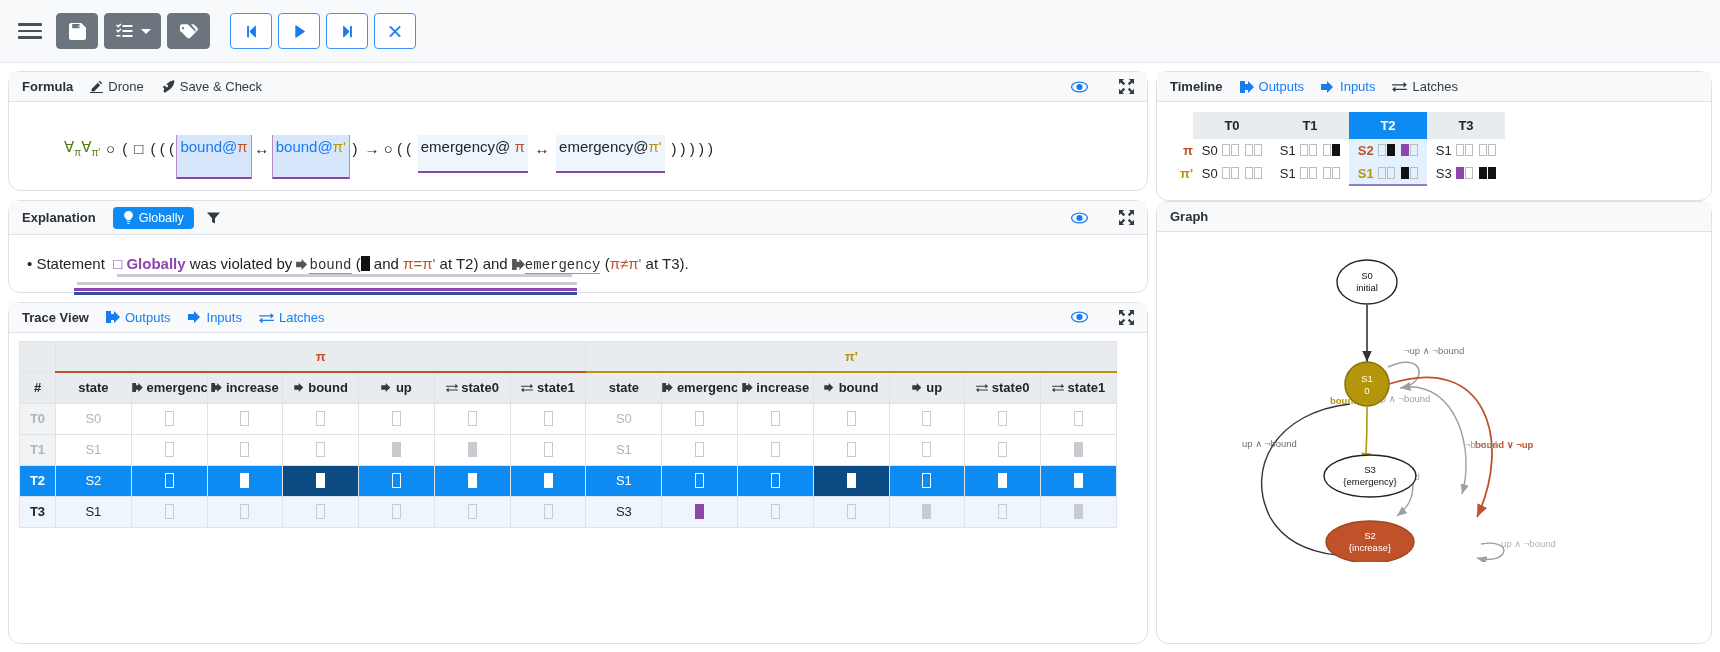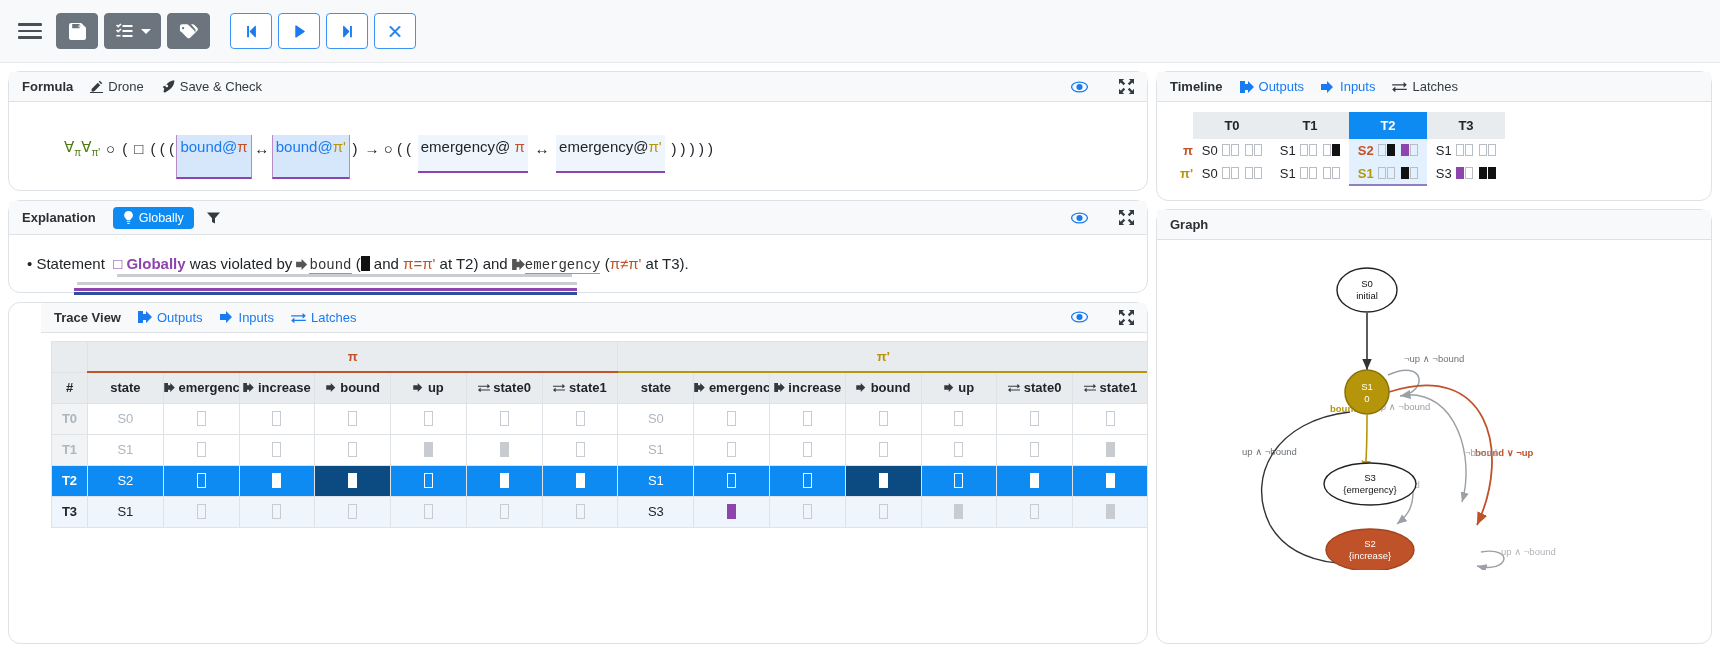--- a/index.html
+++ b/index.html
@@ -47,21 +47,21 @@
     border-top:5px solid #fff; display:inline-block; }
   .obtn {
     height:36px; width:42px; background:#fff; border:1px solid #3c93f7; border-radius:4px;
     color:#1a7bf0; display:flex; align-items:center; justify-content:center; cursor:pointer;
   }
   .navset { display:flex; gap:6px; margin-left:6px; }
 
   
   .body-wrap { display:flex; padding:8px; gap:8px; height:589px; }
   .col-left { width:1140px; display:flex; flex-direction:column; gap:9px; }
-  .col-right { width:556px; display:flex; flex-direction:column; gap:8px; }
+  .col-right { width:556px; display:flex; flex-direction:column; }
 
   .panel { border:1px solid #dee2e6; border-radius:12px; background:#fff; }
   .phead {
     height:30px; background:#f8f9fa; border-bottom:1px solid #dee2e6;
     border-radius:3px 3px 0 0;
     display:flex; align-items:center; padding:0 13px; gap:17px;
   }
   .ptitle { font-weight:bold; font-size:13px; color:#2c3034; }
   .plink { color:#1a7bf0; font-size:13px; display:flex; align-items:center; gap:5px; cursor:pointer; }
   .plink.dark { color:#343a40; }
@@ -305,21 +305,21 @@
           <span>(</span><span class="glyph-filled"></span>
           <span>and</span>
           <span class="c-pi">π=π'</span><span> at </span><span>T2</span><span>)</span><span> and </span><svg width="13" height="11" viewBox="0 0 14 12" style="vertical-align:-1px;">
               <path fill="#555" d="M0 0h5v3h3V0l6 6-6 6V9H5v3H0V0z"></path>
             </svg><span class="mono ul-thin">emergency</span>
           <span>(</span><span class="c-pi">π≠π'</span><span> at </span><span>T3</span><span>)</span><span>.</span>
         </div>
       </div>
     </div>
 
-    <div class="panel" style="flex:1;padding-left:32px;">
+    <div class="panel" style="flex:1;">
       <div class="phead">
         <span class="ptitle">Trace View</span>
         <span class="plink">
           <svg width="14" height="12" viewBox="0 0 14 12">
               <path fill="currentColor" d="M0 0h5v3h3V0l6 6-6 6V9H5v3H0V0z"></path>
             </svg>
           <span>Outputs</span>
         </span>
         <span class="plink">
           <svg width="14" height="12" viewBox="0 0 14 12">

